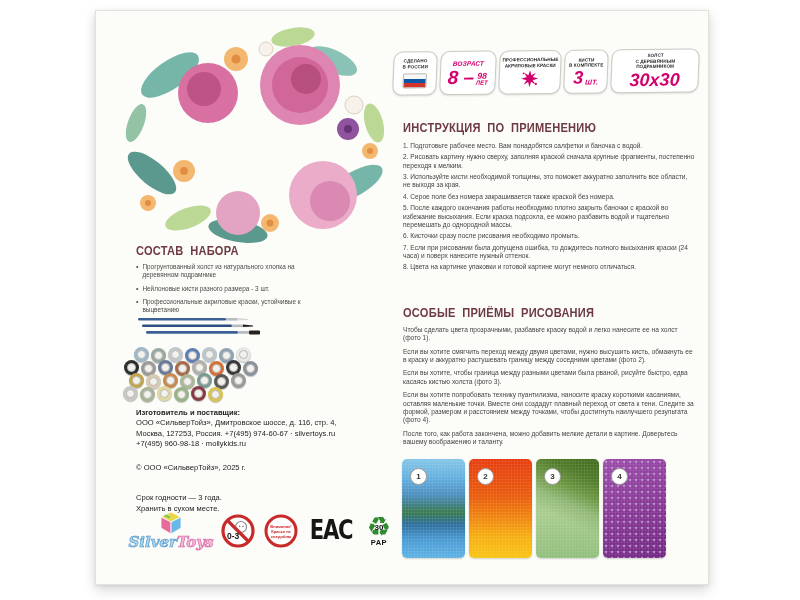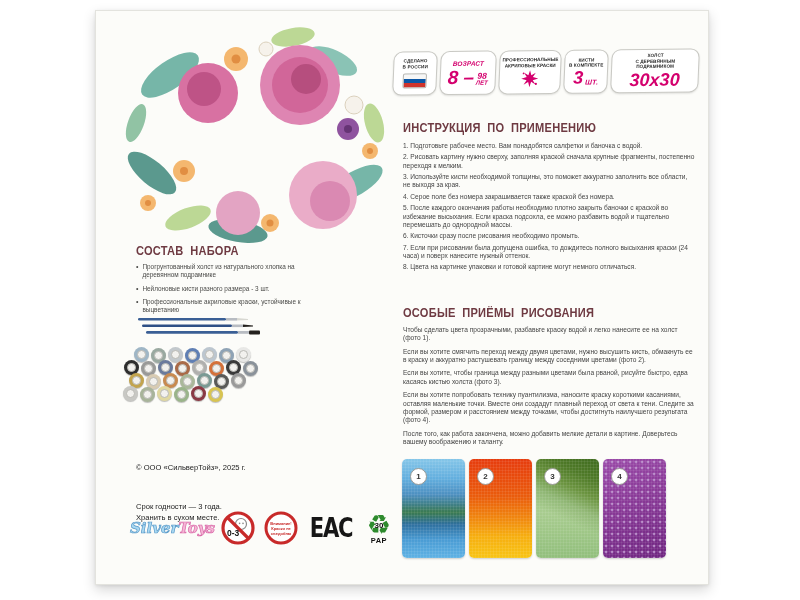--- a/index.html
+++ b/index.html
@@ -64,24 +64,24 @@
   .bullets{position:absolute;left:40px;top:252px;width:190px;}
   .bullet{display:flex;font-size:6.4px;line-height:1.3;margin-bottom:5px;color:#4a4a48;}
   .bullet .b{margin-right:4px;font-size:7px;line-height:1.1;}
   .brushes{position:absolute;left:42px;top:305px;}
   .pots{position:absolute;left:26px;top:336px;width:175px;height:64px;}
   .pot{position:absolute;width:15px;height:15px;border-radius:50%;box-shadow:0 1px 1px rgba(0,0,0,.25);}
   .pot i{position:absolute;inset:3px;background:#f2f1ee;border:1px solid #b9b9b4;border-radius:50%;}
   .maker{position:absolute;left:40px;top:397px;width:270px;font-size:7.6px;line-height:1.38;color:#222;}
   .maker .bold{font-weight:bold;}
   .cert{position:absolute;left:40px;top:452px;width:270px;font-size:7.6px;line-height:1.4;color:#222;}
-  .shelf{position:absolute;left:40px;top:482px;width:270px;font-size:7.6px;line-height:1.4;color:#222;margin-top:9px;}
+  .shelf{position:absolute;left:40px;top:482px;width:270px;font-size:7.6px;line-height:1.4;color:#222;}
   
   .ficons{position:absolute;left:34px;top:500px;display:flex;align-items:center;}
-  .logo{width:82px;display:flex;flex-direction:row;align-items:center;}
+  .logo{width:82px;display:flex;flex-direction:column;align-items:center;}
   .logo .words{font-family:"DejaVu Serif", serif;font-style:italic;font-weight:bold;font-size:15px;line-height:1;}
   .logo .w1{color:#a9d9f2;-webkit-text-stroke:.7px #5898c8;}
   .logo .w2{color:#f6b6d6;-webkit-text-stroke:.7px #d868a8;}
   .circ-ico{margin-left:9px;}
   .eac{margin-left:10px;font-family:"DejaVu Sans", sans-serif;font-weight:900;color:#161616;
     font-size:23px;letter-spacing:-1.5px;transform:scaleY(1.12) scaleX(.92);line-height:1;}
   .recy{margin-left:8px;position:relative;width:34px;text-align:center;}
   .recy .tri{font-size:27px;color:#2e8b2e;line-height:1;}
   .recy .n20{position:absolute;top:9px;left:50%;transform:translateX(-50%);font-size:8px;font-weight:bold;color:#111;}
   .recy .pap{font-size:7.5px;font-weight:bold;color:#111;margin-top:-3px;letter-spacing:.5px;}
@@ -306,20 +306,26 @@
         <i></i>
       </div>
       <div class="pot" style="left: 69px; top: 39px; background: rgb(138, 58, 68);">
         <i></i>
       </div>
       <div class="pot" style="left: 86px; top: 40px; background: rgb(216, 196, 82);">
         <i></i>
       </div>
     </div>
 
+  <div class="maker">
+    <div class="bold">Изготовитель и поставщик:</div>
+    <div>ООО «СильверТойз», Дмитровское шоссе, д. 116, стр. 4,</div>
+    <div>Москва, 127253, Россия. +7(495) 974-60-67 · silvertoys.ru</div>
+    <div>+7(495) 960-98-18 · mollykids.ru</div>
+  </div>
   <div class="cert">
     <div>© ООО «СильверТойз», 2025 г.</div>
   </div>
   <div class="shelf">
     <div>Срок годности — 3 года.</div>
     <div>Хранить в сухом месте.</div>
   </div>
 
   <div class="ficons">
     <div class="logo">

